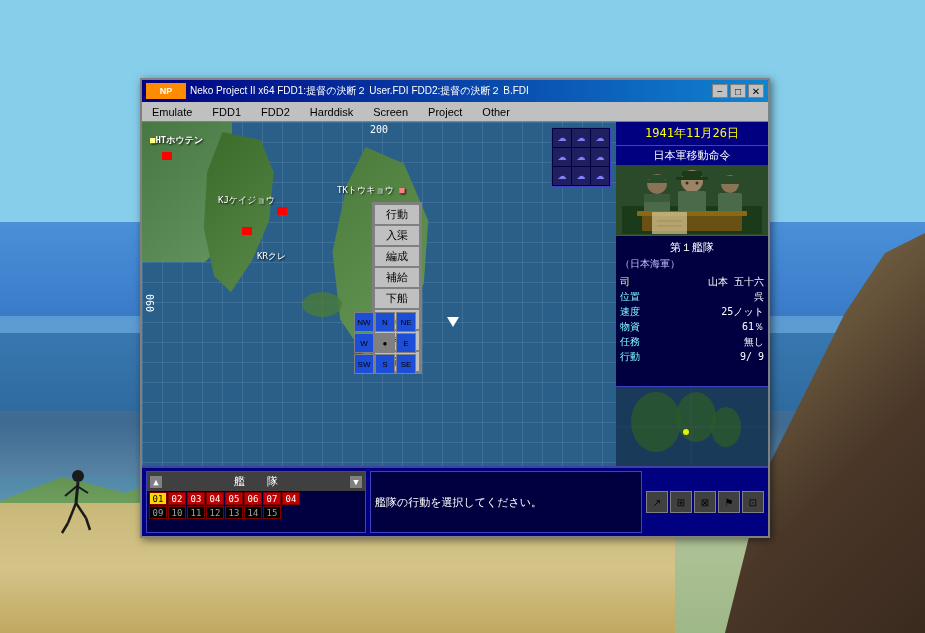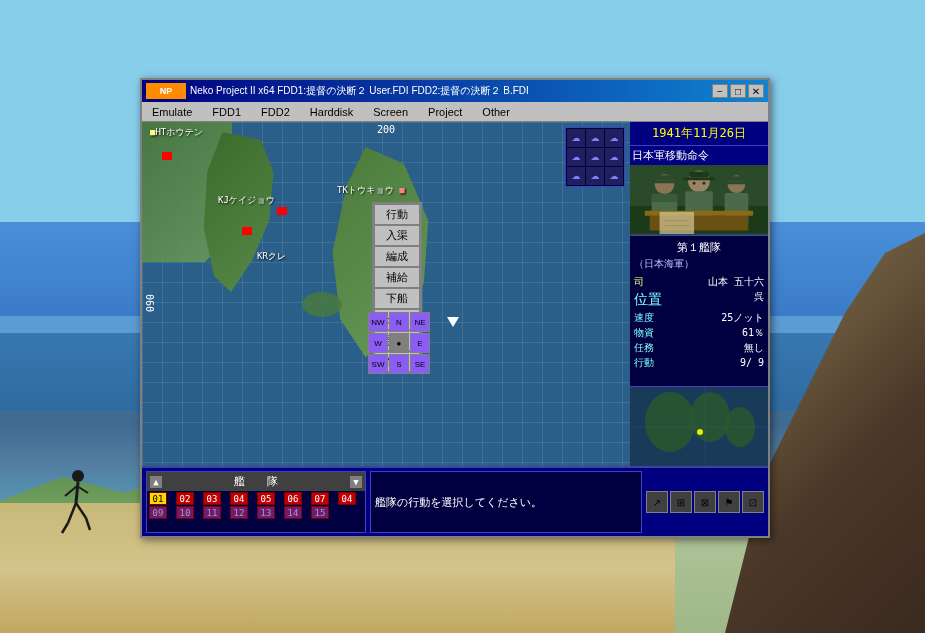--- a/index.html
+++ b/index.html
@@ -242,37 +242,37 @@
       right: 200px;
       top: 190px;
       display: grid;
       grid-template-columns: repeat(3, 20px);
       grid-template-rows: repeat(3, 20px);
       gap: 1px;
       z-index: 5;
     }
 
     .dir-btn {
-      background: #8b5cf6;
+      background: #1d4ed8;
       border: 1px solid #808080;
       font-size: 8px;
       display: flex;
       align-items: center;
       justify-content: center;
       cursor: pointer;
       color: black;
     }
 
     .dir-center {
       background: #808080;
     }
 
     
     .right-panel {
-      width: 138px;
+      width: 152px;
       background: #000040;
       display: flex;
       flex-direction: column;
       flex-shrink: 0;
     }
 
     
     .date-display {
       background: #000080;
       color: #FFFF00;
@@ -282,21 +282,21 @@
       padding: 3px;
       border-bottom: 1px solid #4040C0;
     }
 
     
     .command-title {
       background: #000080;
       color: white;
       font-size: 11px;
       font-family: 'MS Gothic', monospace;
-      text-align: left;
+      text-align: center;
       padding: 2px;
     }
 
     
     .portrait-area {
       width: 100%;
       height: 70px;
       background: #2A4A2A;
       display: flex;
       align-items: center;
@@ -387,21 +387,21 @@
 
     .fleet-numbers {
       display: flex;
       flex-direction: column;
       gap: 1px;
       padding: 1px 2px;
     }
 
     .fleet-row {
       display: flex;
-      gap: 9px;
+      gap: 1px;
     }
 
     .fleet-num {
       width: 18px;
       height: 13px;
       background: #C00000;
       color: white;
       font-size: 9px;
       display: flex;
       align-items: center;
@@ -409,21 +409,21 @@
       font-family: monospace;
       border: 1px solid #800000;
     }
 
     .fleet-num.active {
       background: #FFD700;
       color: black;
     }
 
     .fleet-num.gray {
-      background: #701a75;
+      background: #000000;
       color: #A0A0A0;
     }
 
     
     .status-bar {
       flex: 1;
       background: #000040;
       height: 62px;
       margin-left: 4px;
       border: 1px solid #4040C0;
@@ -559,21 +559,21 @@
       <div class="map-coord-left">060</div>
 
       <div style="position:absolute; left:0; top:0; width:90px; height:140px; background:linear-gradient(135deg,#4A7A3A,#6A9A5A); clip-path:polygon(0% 0%,100% 0%,100% 80%,70% 100%,0% 100%); opacity:0.9;"></div>
 
       <div style="position:absolute; left:55px; top:10px; width:85px; height:160px; background:linear-gradient(135deg,#3A6A2A,#5A8A4A); clip-path:polygon(30% 0%,75% 5%,90% 25%,85% 55%,65% 80%,40% 100%,20% 90%,8% 60%,12% 25%);"></div>
 
       <div style="position:absolute; left:185px; top:25px; width:110px; height:210px; background:linear-gradient(135deg,#4A7A3A,#6A9A5A); clip-path:polygon(35% 0%,70% 8%,92% 35%,88% 65%,65% 90%,35% 100%,12% 82%,5% 50%,18% 18%);"></div>
 
       <div style="position:absolute; left:160px; top:170px; width:40px; height:25px; background:#4A7A3A; clip-path:ellipse(50% 50% at 50% 50%); opacity:0.8;"></div>
 
-      <div class="map-label" style="left:8px; top:4px;">
+      <div class="map-label" style="left:8px; top:12px;font-weight:bold;">
         <span style="color:#FFFF80;">■</span>HTホウテン
       </div>
       <div class="map-label" style="left:52px; top:72px;padding-left:24px;">
         KJケイジョウ
       </div>
       <div class="map-label" style="left:115px; top:128px;">
         KRクレ
       </div>
       <div class="map-label" style="left:195px; top:62px;">
         TKトウキョウ <span style="color:#FF8080;">■</span>
@@ -672,21 +672,21 @@
           <span>第１艦隊</span>
         </div>
         <div style="color:#C0C0FF; font-size:10px; text-align:left; margin-bottom:3px;">
           <span>（日本海軍）</span>
         </div>
         <div class="stats-line">
           <span style="color:#FFFF80; font-size:10px;">司</span>
           <span style="color:#FFFFFF; font-size:10px;">山本 五十六</span>
         </div>
         <div class="stats-line">
-          <span style="color:#80FFFF; font-size:14px;">位置</span>
+          <span style="color:#80FFFF; font-size:10px;">位置</span>
           <span style="color:#FFFFFF; font-size:10px;">呉</span>
         </div>
         <div class="stats-line">
           <span style="color:#80FFFF; font-size:10px;font-family:Liberation Serif, serif;">速度</span>
           <span style="color:#FFFFFF; font-size:10px;">25ノット</span>
         </div>
         <div class="stats-line">
           <span style="color:#80FFFF; font-size:10px;">物資</span>
           <span style="color:#FFFFFF; font-size:10px;">61％</span>
         </div>

